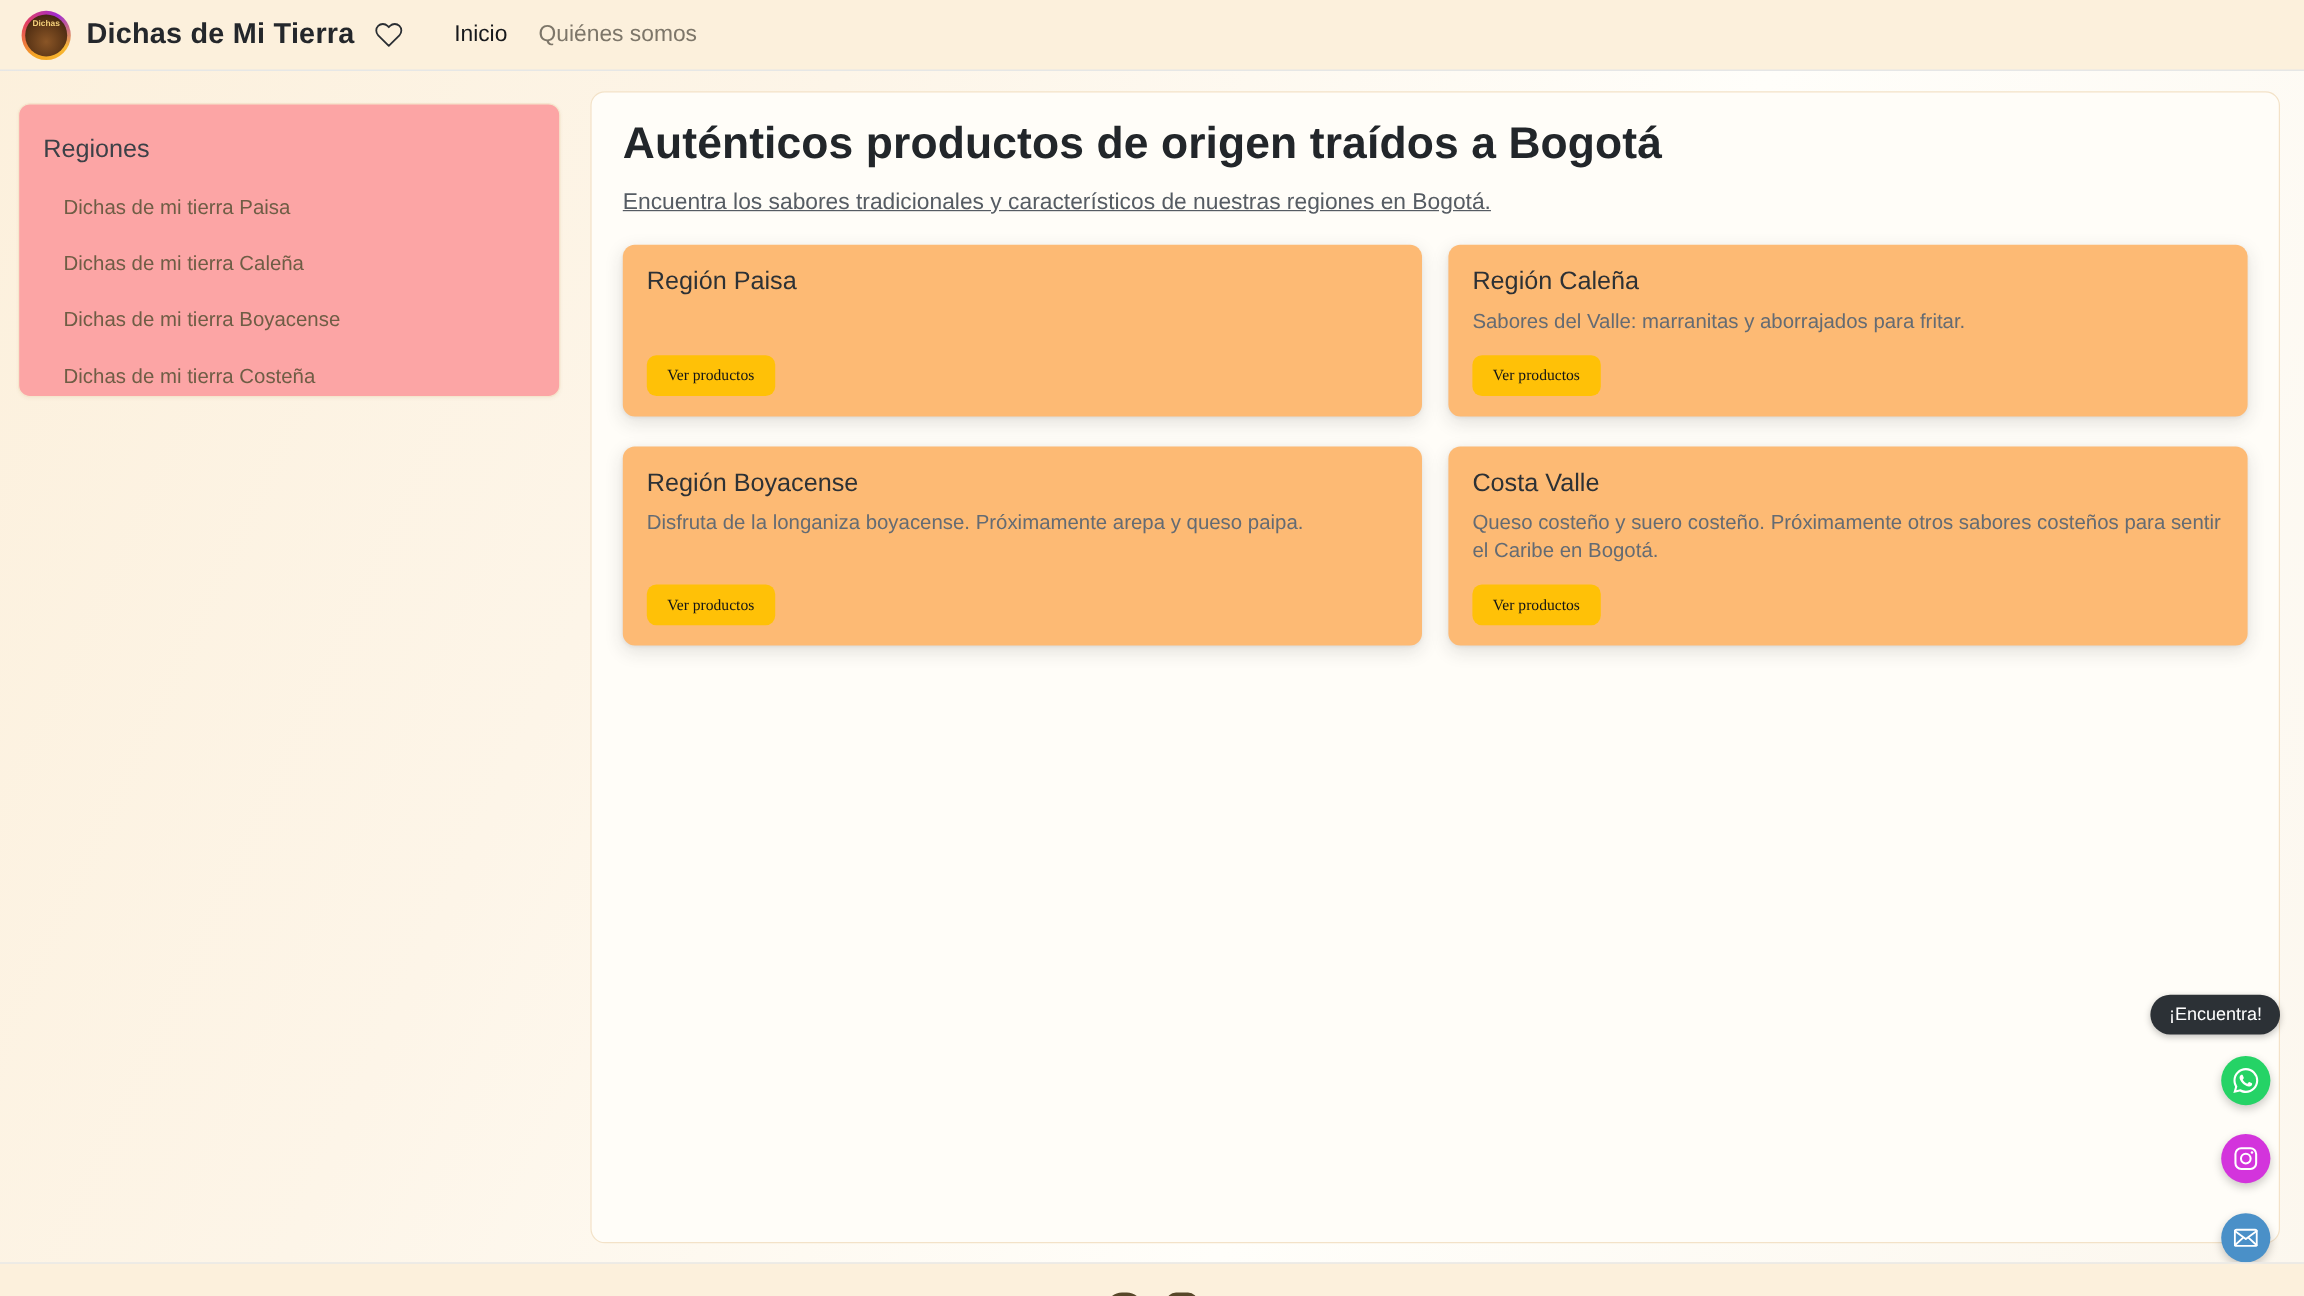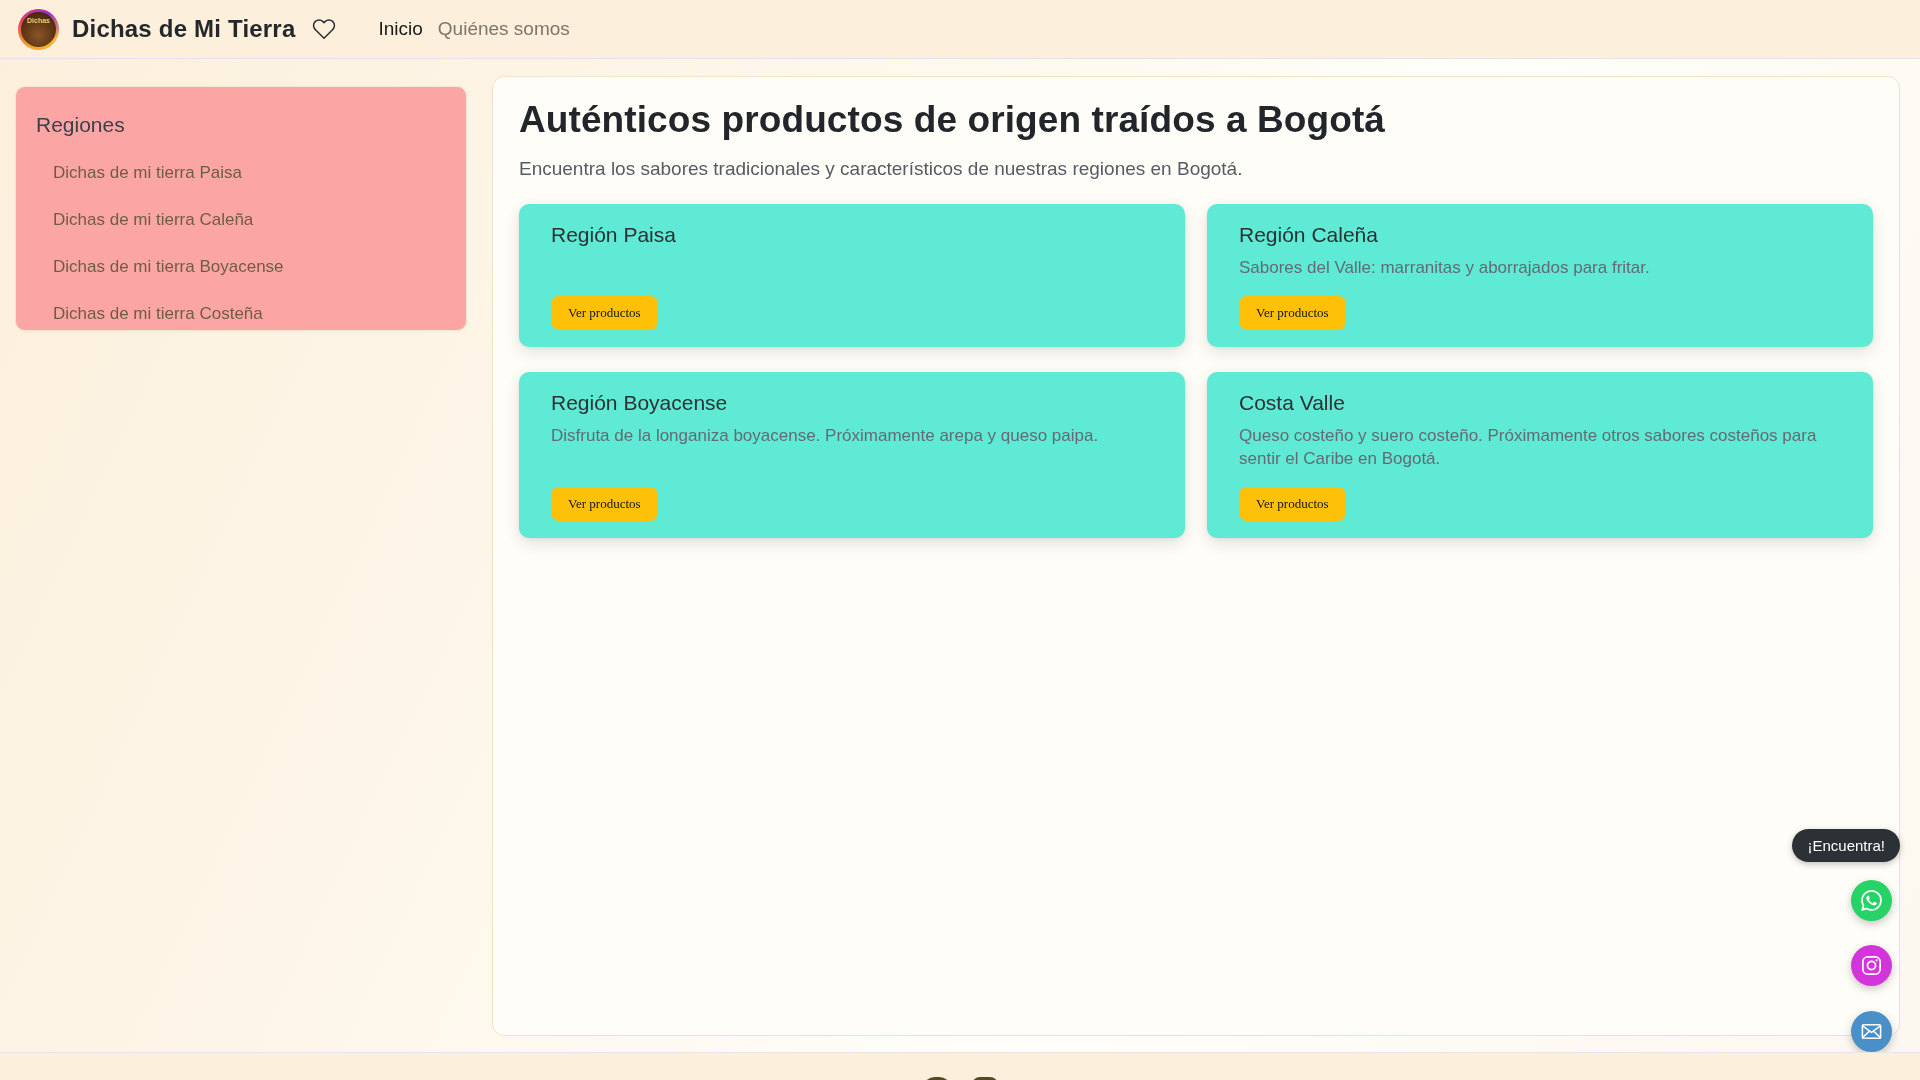--- a/index.html
+++ b/index.html
@@ -24,21 +24,21 @@
     padding: 3px; flex: 0 0 auto;
   }
   .logo-inner {
     width: 100%; height: 100%; border-radius: 50%;
     background: radial-gradient(circle at 50% 65%, #8a5526 0%, #5b3516 55%, #2e1a0a 100%);
     display: flex; align-items: flex-start; justify-content: center; overflow: hidden;
   }
   .logo-inner span { font-size: 7px; color: #f3cf7a; margin-top: 5px; font-weight: bold; }
   .brand { font-size: 24px; font-weight: bold; color: #24272b; margin-left: 13px; letter-spacing: 0.2px; }
   .heart { margin-left: 17px; display: flex; align-items: center; }
-  .nav { display: flex; align-items: center; gap: 15px; margin-left: 42px; text-align: center; }
+  .nav { display: flex; align-items: center; gap: 26px; margin-left: 42px; text-align: center; }
   .nav-link { font-size: 19px; color: #7d7669; text-decoration: none; cursor: pointer; }
   .nav-link.active { color: #17191c; }
 
   
   .sidebar {
     position: absolute; left: 15px; top: 86px; width: 452px; height: 245px;
     background: #fca5a5; border: 1px solid #f5e6cd; border-radius: 10px;
     box-shadow: 0 1px 3px rgba(120, 90, 40, 0.05);
     padding: 26px 20px;
   }
@@ -48,30 +48,30 @@
     padding-left: 17px; margin-bottom: 27px; cursor: pointer;
   }
 
   
   .main-card {
     position: absolute; left: 492px; top: 76px; width: 1408px; height: 960px;
     background: #fffdf8; border: 1px solid #f3e2c8; border-radius: 12px;
     padding: 22px 26px;
   }
   .main-title { font-size: 37px; font-weight: 700; color: #22262a; letter-spacing: 0.1px; }
-  .main-subtitle { font-size: 19px; color: #565c63; margin-top: 17px; }
+  .main-subtitle { font-size: 19px; color: #565c63; margin-top: 17px; text-decoration: underline; }
 
   .cards-grid {
     display: grid; grid-template-columns: 1fr 1fr; column-gap: 22px; row-gap: 25px;
     margin-top: 24px;
   }
   .region-card {
-    background: #5eead4; border-radius: 10px;
+    background: #fdba74; border-radius: 10px;
     box-shadow: 0 5px 15px rgba(40, 40, 40, 0.13), 0 1px 3px rgba(40, 40, 40, 0.06);
-    padding: 19px 16px 17px 32px;
+    padding: 19px 16px 17px 20px;
     display: flex; flex-direction: column; min-height: 141px;
   }
   .region-title { font-size: 21px; font-weight: 500; color: #2d3135; }
   .region-desc { font-size: 17px; color: #646b73; margin-top: 10px; line-height: 1.35; }
   .btn-products {
     margin-top: auto; align-self: flex-start;
     background: var(--accent, #ffc107); color: #131517;
     border: none; border-radius: 8px; font-family: Liberation Serif, serif;
     font-size: 13px; padding: 9px 17px; cursor: pointer; margin-top: 18px;
   }

